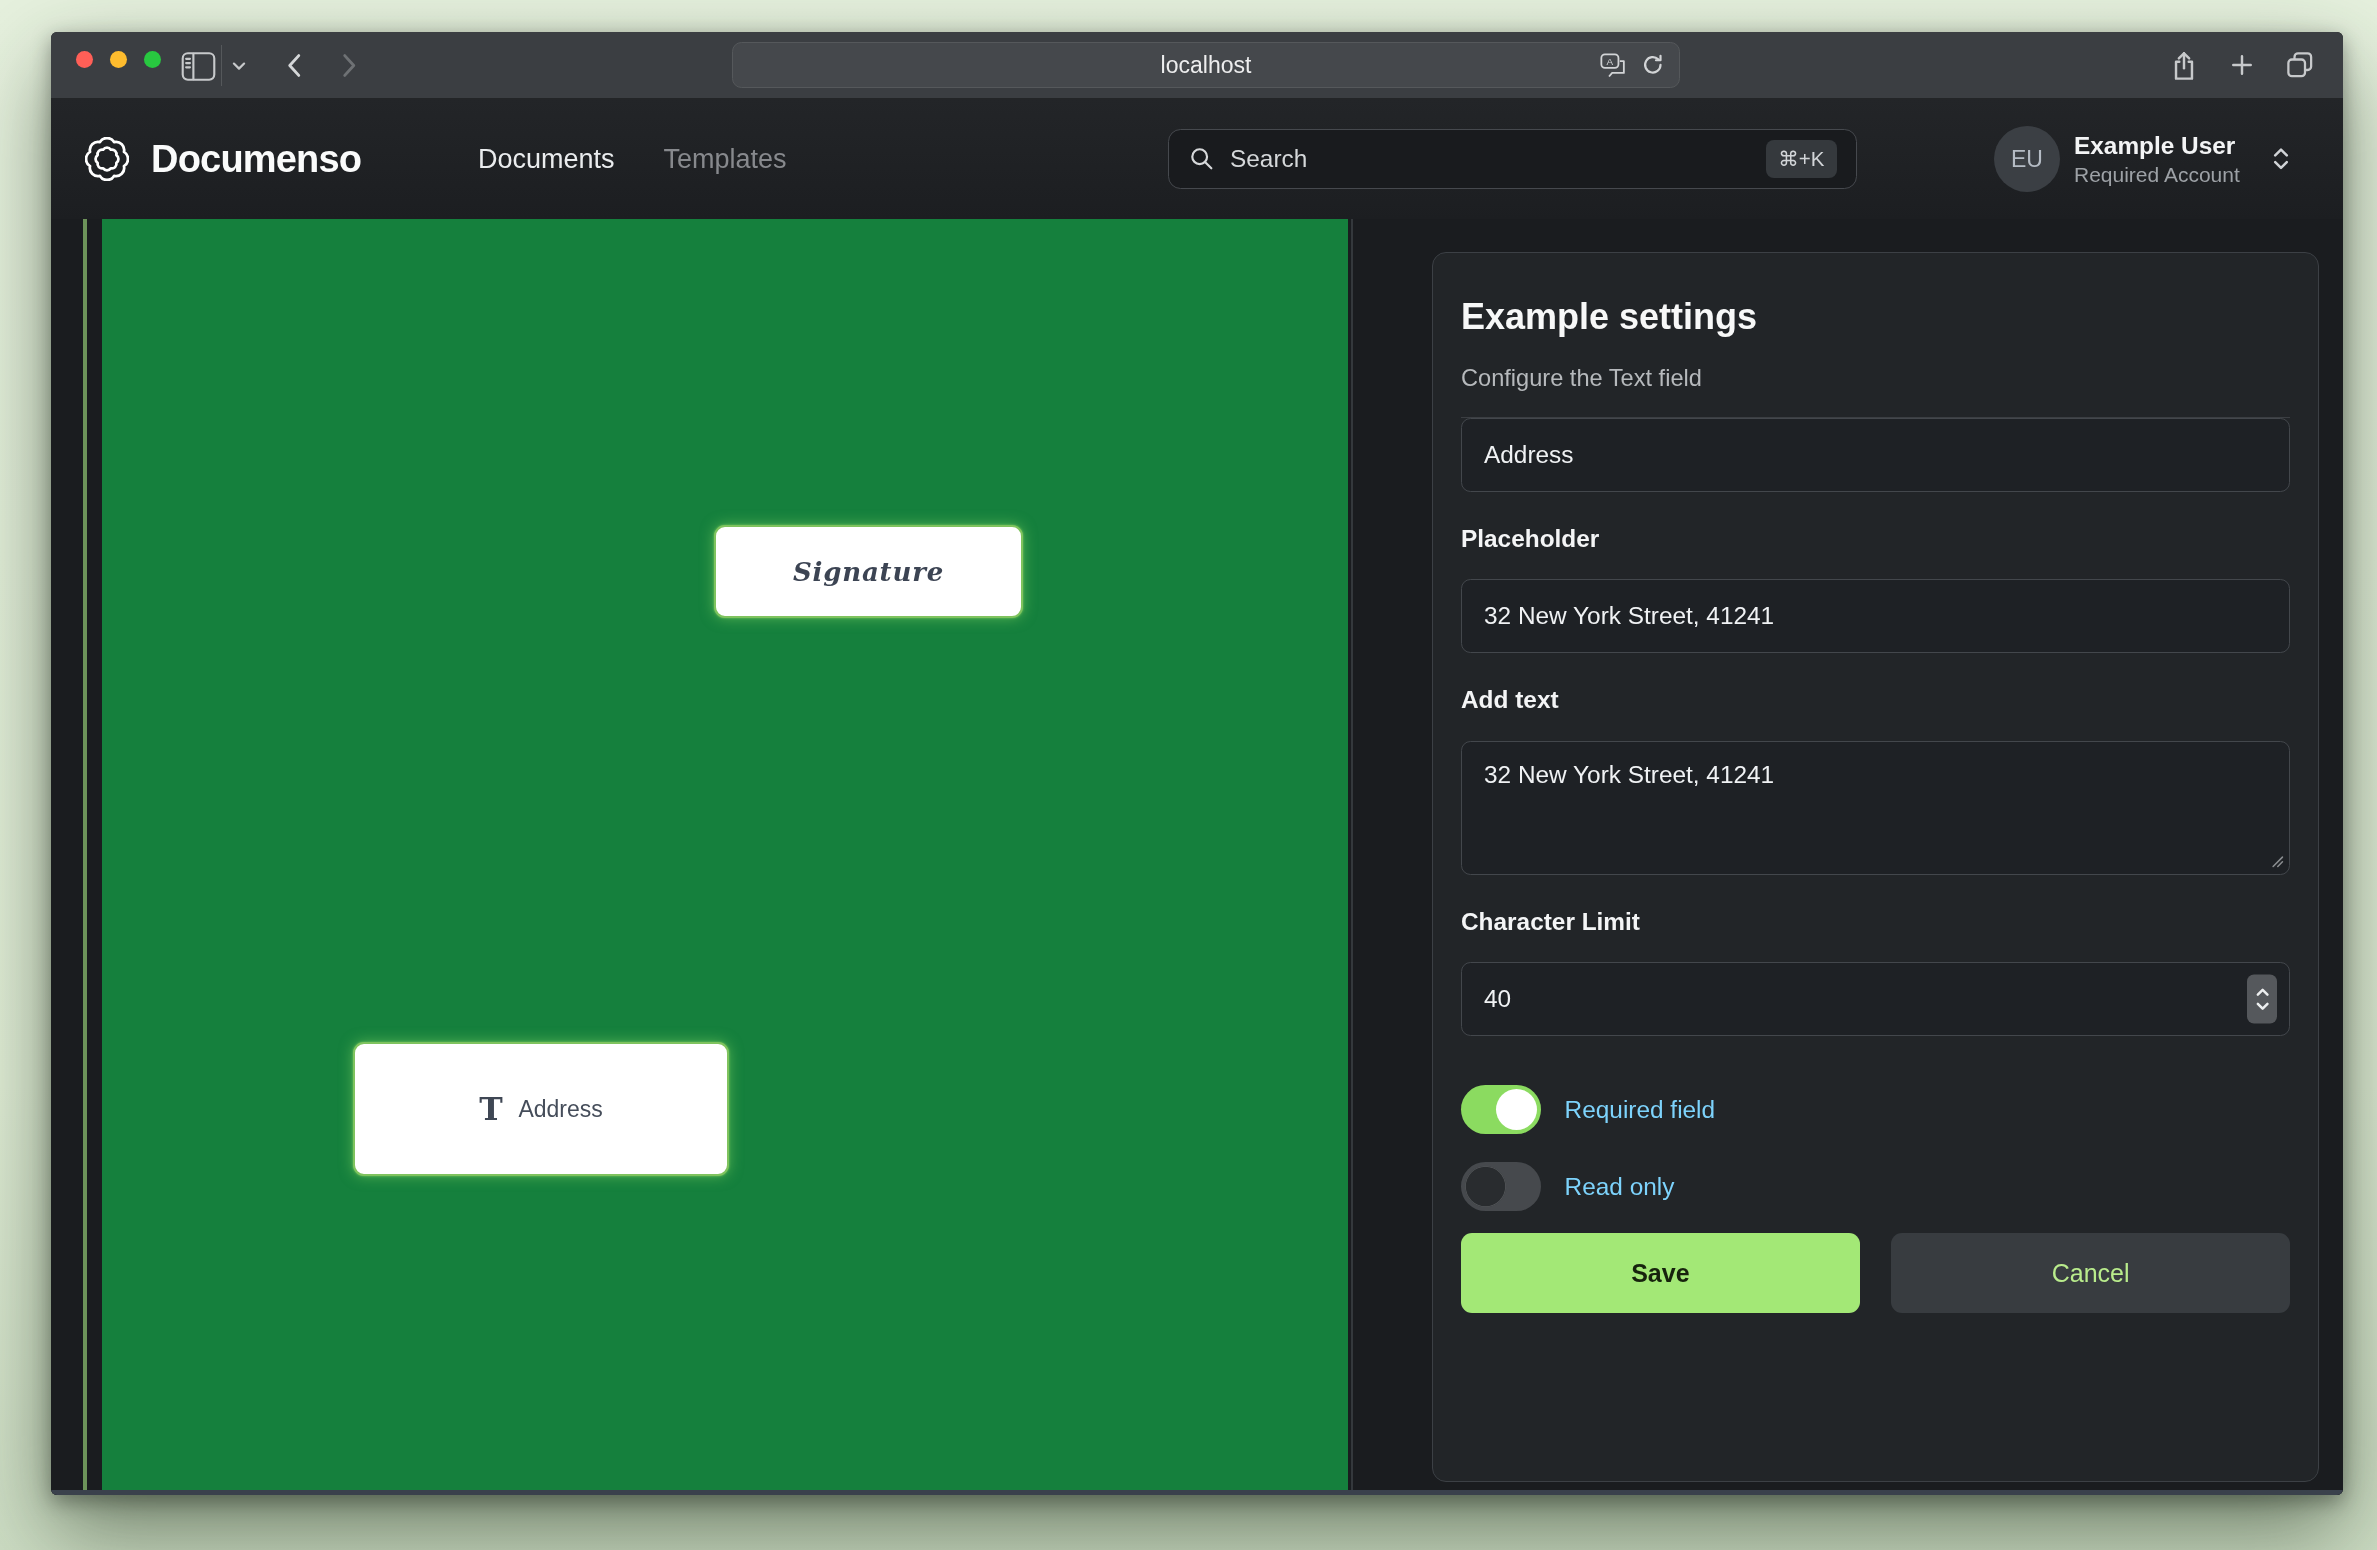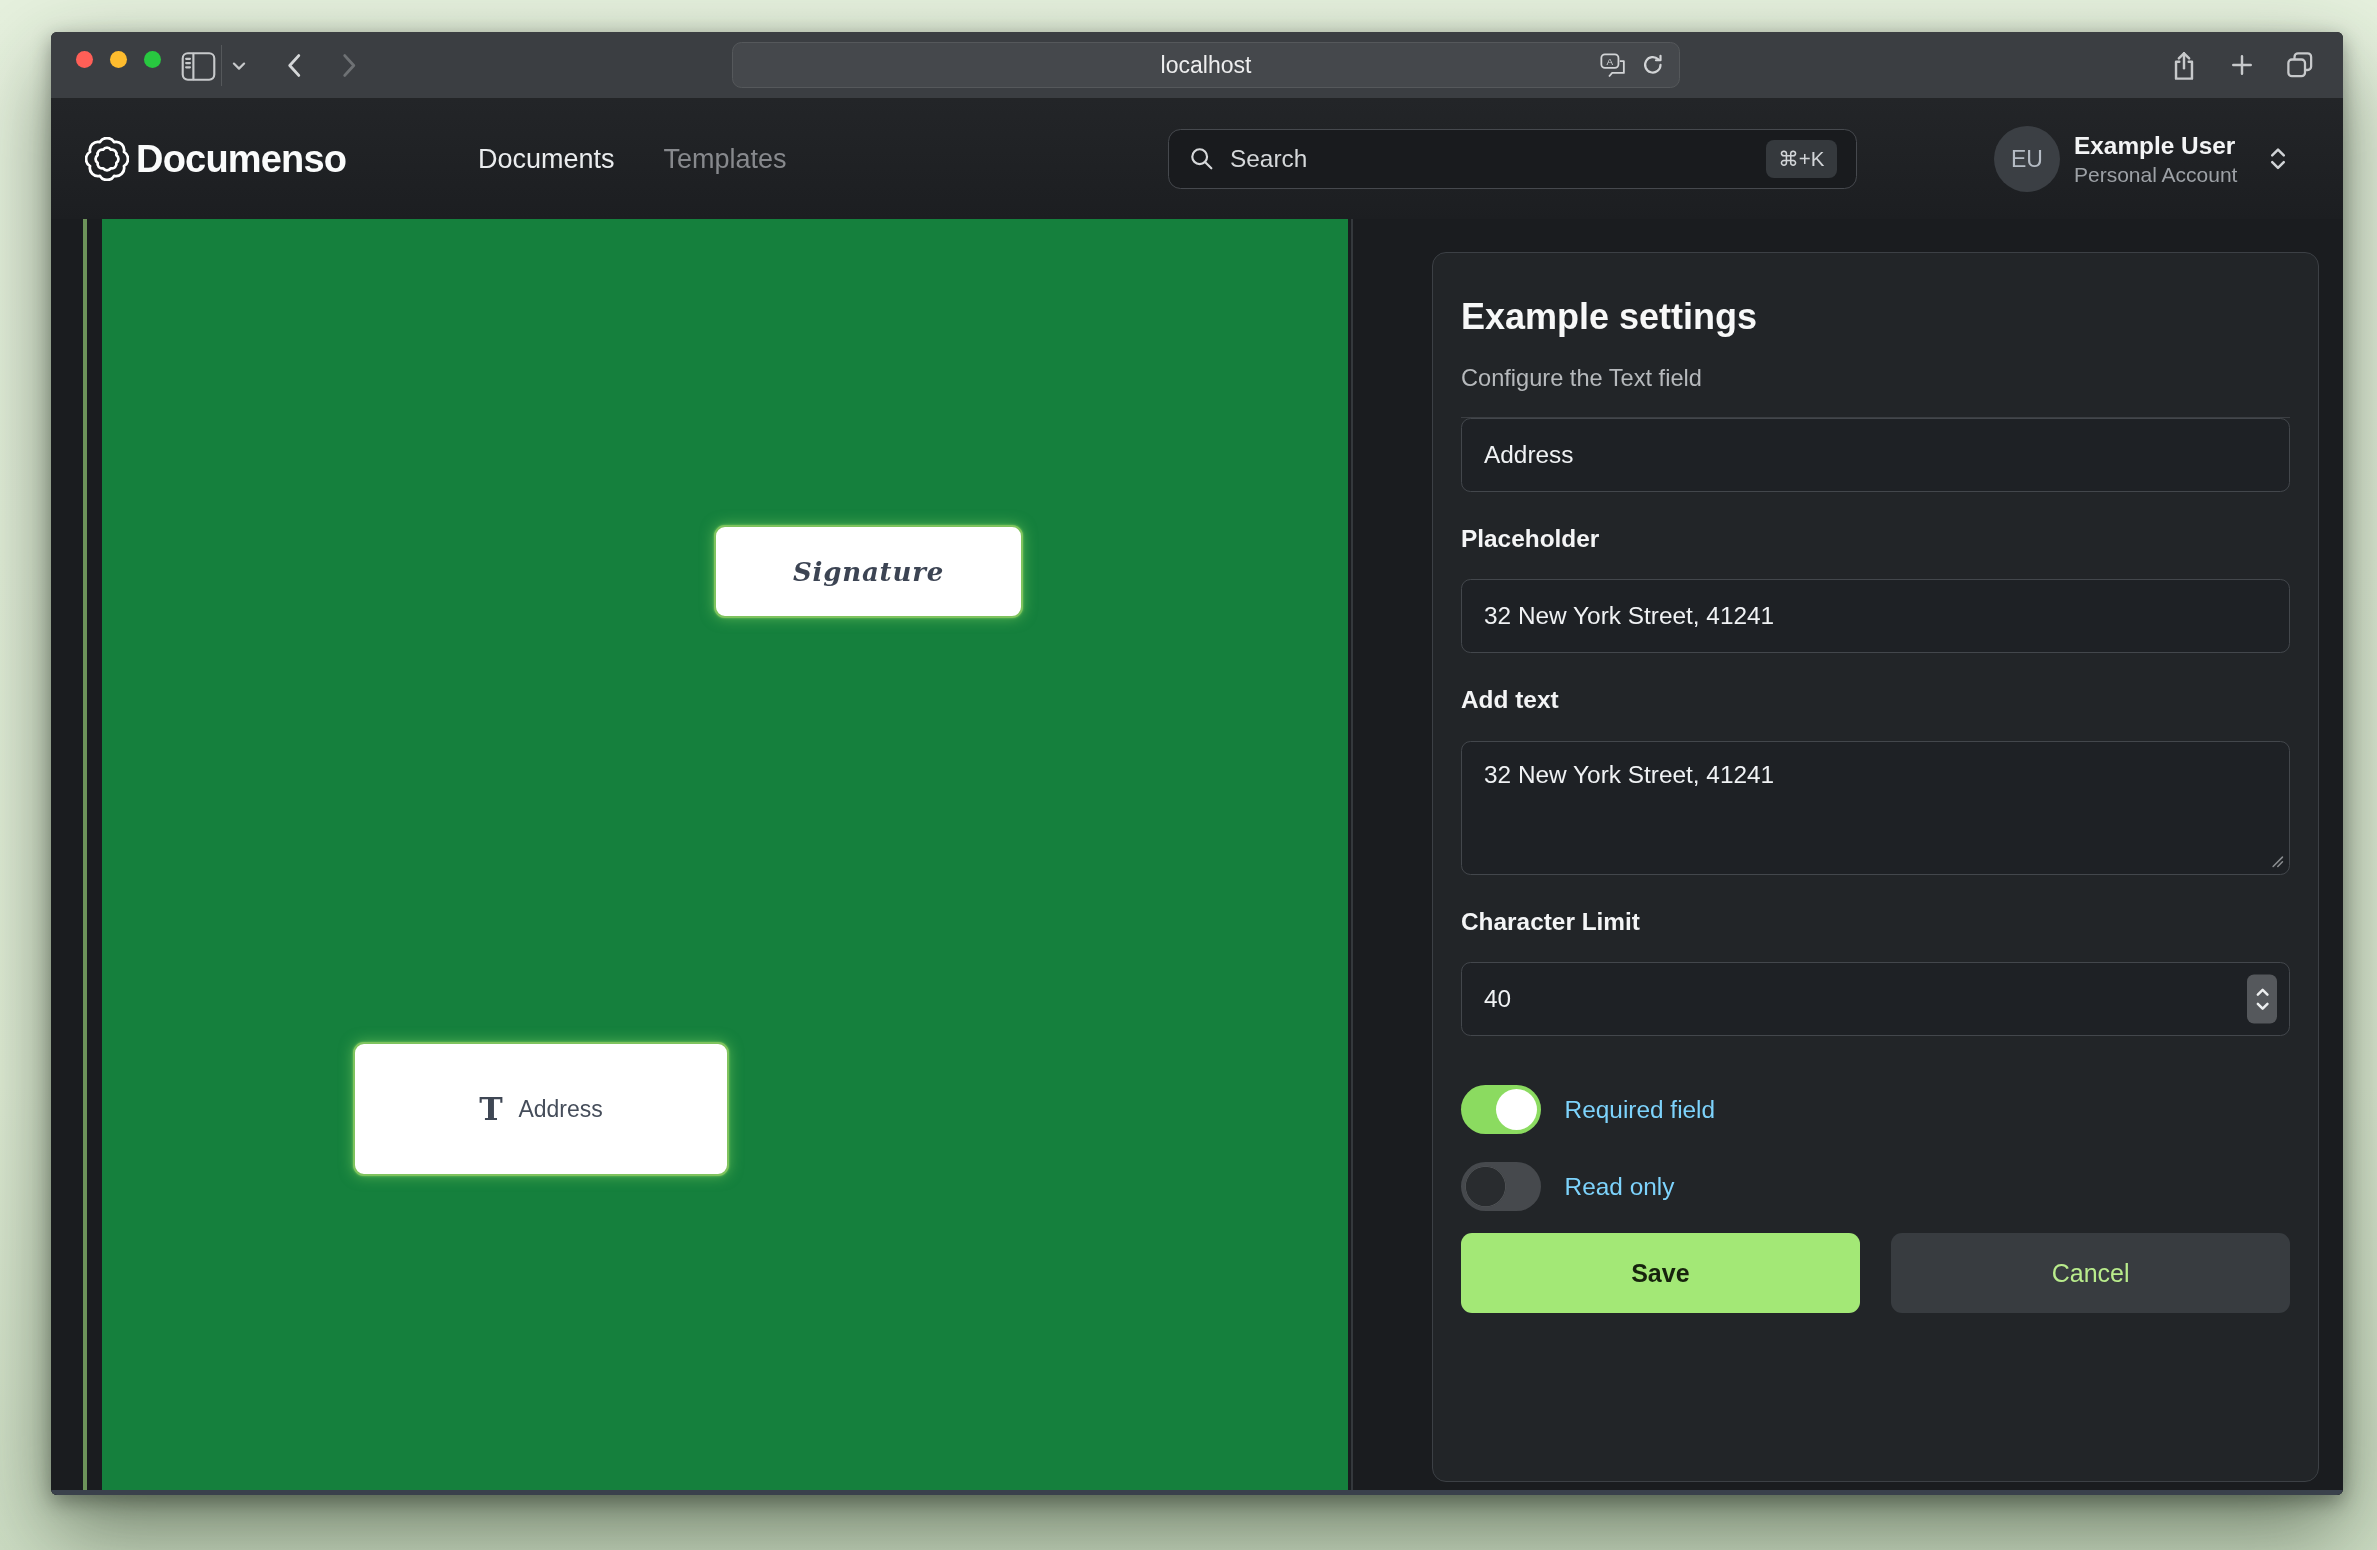--- a/index.html
+++ b/index.html
@@ -27,21 +27,21 @@
   .tb-sep { position:absolute; left:170px; top:12.6px; width:0.8px; height:41px; background:#55585b; }
   .urlbar { position:absolute; left:681px; top:10.2px; width:948px; height:46px;
     background:#45484c; border:0.8px solid #55585b; border-radius:9.5px;
     display:flex; align-items:center; justify-content:center; }
   .urlbar .url-text { color:#ededee; font-size:23px; }
   .urlbar-icons { position:absolute; right:14px; top:0; height:100%; display:flex; align-items:center; gap:14px; color:#d2d4d6; }
 
   
   .appheader { position:absolute; left:0; top:67px; width:100%; height:120px;
     background:linear-gradient(180deg,#232528 0%, #1c1e21 100%); }
-  .brand { position:absolute; left:34px; top:0; height:120px; display:flex; align-items:center; gap:7px; }
+  .brand { position:absolute; left:34px; top:0; height:120px; display:flex; align-items:center; gap:22px; }
   .brand-name { color:#fafbfb; font-size:38px; font-weight:700; letter-spacing:-0.8px; }
   .mainnav { position:absolute; left:427px; top:0; height:120px; display:flex; align-items:center; gap:49px; }
   .navitem { font-size:27px; font-weight:500; cursor:pointer; }
   .navitem.active { color:#eaecee; }
   .navitem.idle { color:#87898d; }
   .searchbox { position:absolute; left:1117px; top:30px; width:689px; height:60px;
     background:#191b1e; border:0.8px solid #46494e; border-radius:12.6px;
     display:flex; align-items:center; padding:0 19px; gap:14px; }
   .searchbox input { flex:1; background:transparent; border:none; outline:none;
     font-size:24.4px; color:#e8eaec; font-family:inherit; }
@@ -209,21 +209,21 @@
         </svg>
       </span>
       <input type="text" placeholder="Search" style="">
       <span class="kbd-badge">⌘+K</span>
     </div>
 
     <div class="userchip">
       <span class="avatar">EU</span>
       <span>
         <div class="user-name">Example User</div>
-        <div class="user-acct">Personal Account</div>
+        <div class="user-acct">Required Account</div>
       </span>
       <span style="margin-left:15.8px;">
         <svg width="22" height="31.5" viewBox="0 0 26 38" fill="none" stroke="#d0d3d6" stroke-width="3" stroke-linecap="round" stroke-linejoin="round">
           <path d="M6 15l7-7 7 7"></path>
           <path d="M6 23l7 7 7-7"></path>
         </svg>
       </span>
     </div>
   </div>
 

